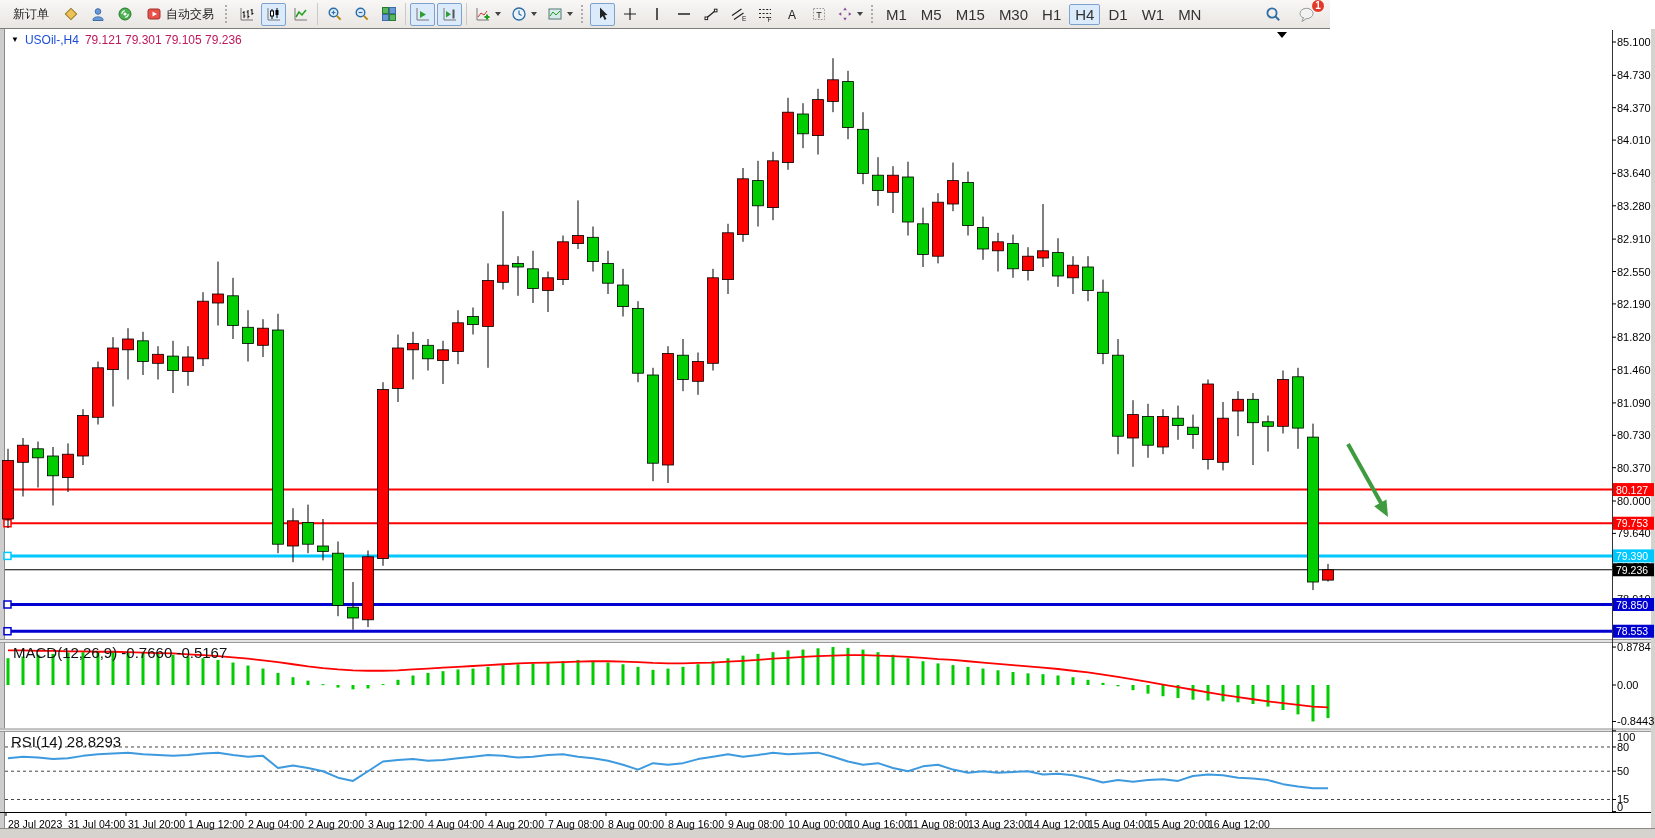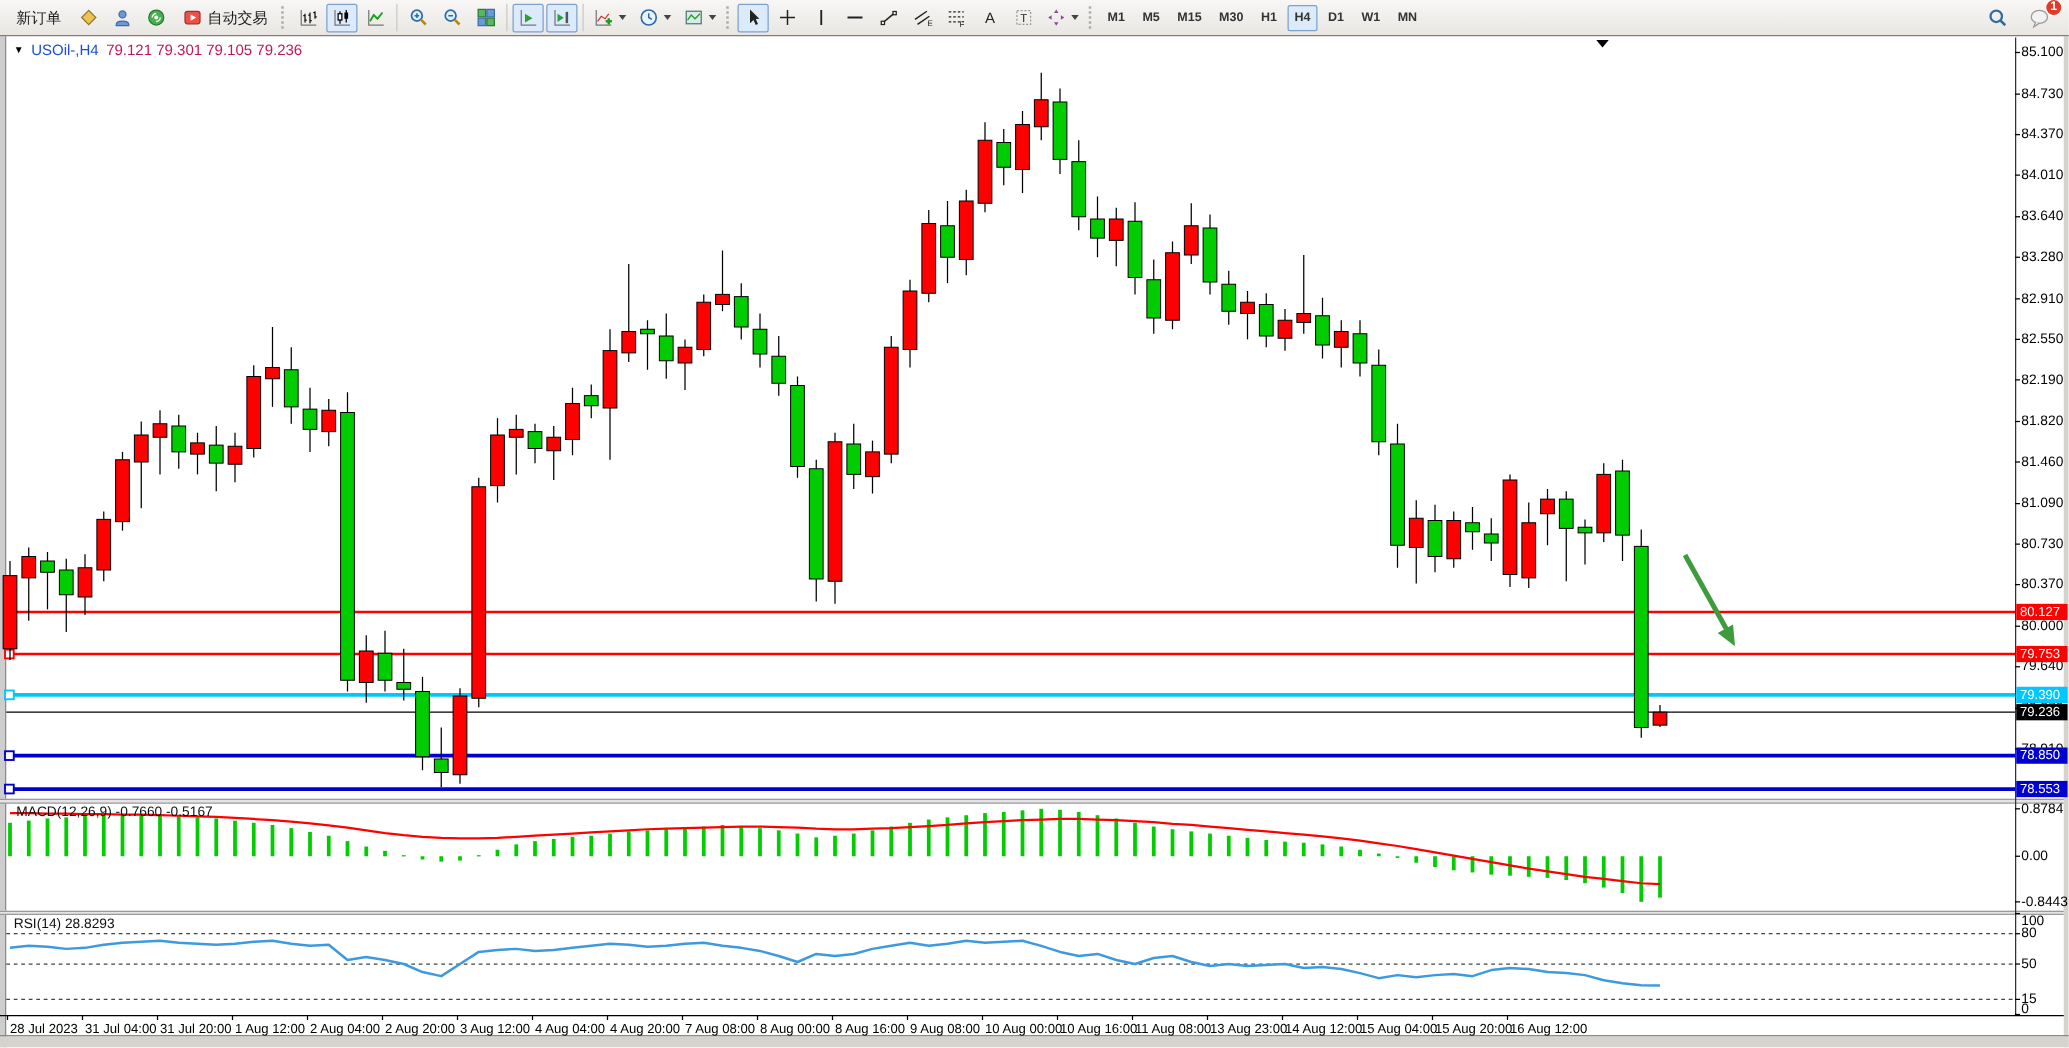--- a/index.html
+++ b/index.html
@@ -1,44 +1,44 @@
 <!DOCTYPE html>
 <html><head>
 <meta charset="utf-8">
 <style>
   html,body{margin:0;padding:0}
   body{width:1655px;height:838px;position:relative;overflow:hidden;background:#fff;
        font-family:"Liberation Sans","DejaVu Sans",sans-serif;-webkit-font-smoothing:antialiased}
   
-  .toolbar{position:absolute;top:0;left:0;width:1655px;height:29px;box-sizing:border-box;
+  .toolbar{position:absolute;top:0;left:0;width:1330px;height:29px;box-sizing:border-box;
            background:linear-gradient(#f8f7f6,#e9e6e2);border-bottom:1px solid #7e7e7e;
            display:flex;align-items:center;padding-left:5px;z-index:6}
   .tb{height:23px;min-width:25px;display:inline-flex;align-items:center;justify-content:center;
       border:1px solid transparent;border-radius:2px;margin:0 1px;font-size:12px;color:#1a1a1a;cursor:default;box-sizing:border-box}
   .tb svg{display:block}
   .tb.active{border-color:#7da2ce;background:#dcebfc}
   .textbtn{padding:0 6px;gap:4px;white-space:nowrap}
   .sep{width:1px;height:22px;background:#c9c9c9;margin:0 3px}
   .grip{width:3px;height:18px;border-left:2px dotted #adadad;margin:0 3px}
   .caret{width:0;height:0;border-left:3.5px solid transparent;border-right:3.5px solid transparent;
          border-top:4px solid #444;margin-left:4px}
-  .tf{height:21px;min-width:24px;padding:0 5px;font-size:10px;font-weight:bold;color:#333}
+  .tf{height:21px;min-width:24px;padding:0 5px;font-size:15px;font-weight:normal;color:#333}
   .right-tools{margin-left:auto;display:flex;align-items:center;gap:6px;padding-right:10px}
   .badge{position:relative}
   .badge .cnt{position:absolute;top:-5px;right:-7px;background:#e23a2a;color:#fff;border-radius:50%;
               width:14px;height:14px;font-size:10px;font-weight:bold;display:flex;align-items:center;
               justify-content:center;border:1px solid #fff;box-sizing:border-box}
   
   svg#chart-svg{position:absolute;top:0;left:0;z-index:1}
   .overlay{position:absolute;z-index:3;color:#000}
   #title-line{left:11px;top:33px;font-size:12px;display:flex;align-items:center;gap:6px}
   #title-line .tri{font-size:8px;line-height:1}
   #title-line .sym{color:#1d4ed8}
   #title-line .quote{color:#be185d}
-  .ind-label{font-size:11px;color:#111}
+  .ind-label{font-size:15px;color:#111}
   #macd-label{left:13px;top:644px}
   #rsi-label{left:11px;top:733px}
 </style>
 </head>
 <body>
 
 <div class="toolbar">
   <div class="tb textbtn">新订单</div>
 
   <div class="tb">

